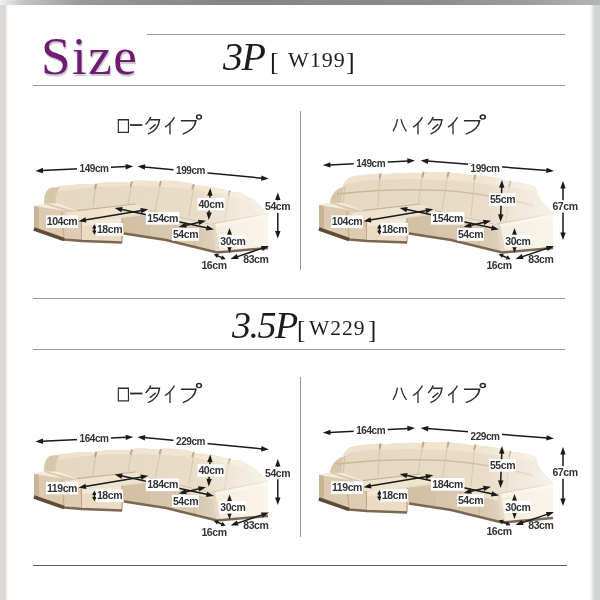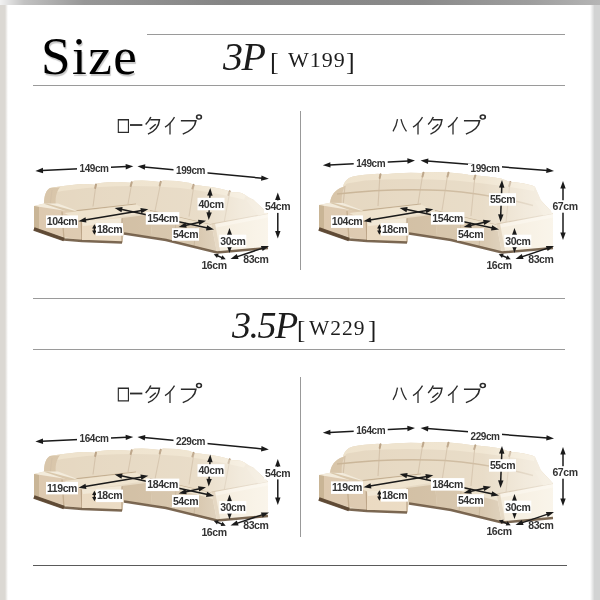--- a/index.html
+++ b/index.html
@@ -8,21 +8,21 @@
 </style>
 </head>
 <body>
 
 <div class="abs" style="left:0;top:0;width:600px;height:5px;background:linear-gradient(90deg,#f2f2f2 0%,#c2c2c2 4%,#979797 14%,#858585 38%,#8a8a8a 70%,#9d9d9d 88%,#b5b5b5 100%);"></div>
 
 <div class="abs" style="left:0;top:5px;width:8px;height:595px;background:linear-gradient(90deg,#dbd8d3 0%,#dbd8d3 62%,#ffffff 100%);"></div>
 
 <div class="abs" style="left:590px;top:5px;width:10px;height:595px;background:linear-gradient(90deg,#ffffff 0%,#d2d3d3 45%,#d2d3d3 100%);"></div>
 
-<div class="abs" style="left:41px;top:26px;font-family:'Liberation Serif',serif;font-size:53px;color:#000000;text-shadow:1px 1.5px 1px rgba(0,0,0,0.22);letter-spacing:1.5px;">Size</div>
+<div class="abs" style="left:41px;top:26px;font-family:'Liberation Serif',serif;font-size:53px;color:#701a75;text-shadow:1px 1.5px 1px rgba(0,0,0,0.22);letter-spacing:1.5px;">Size</div>
 <svg width="600" height="600" viewBox="0 0 600 600" xmlns="http://www.w3.org/2000/svg" font-family="Liberation Sans, sans-serif" style="position:absolute;left:0;top:0">
 <defs>
 <linearGradient id="fadeR" x1="0" y1="0" x2="1" y2="0">
         <stop offset="0" stop-color="#fffdf8" stop-opacity="0"></stop>
         <stop offset="0.7" stop-color="#fffdf8" stop-opacity="0.15"></stop>
         <stop offset="0.88" stop-color="#fffdf8" stop-opacity="0.5"></stop>
         <stop offset="1" stop-color="#fffdf8" stop-opacity="0.65"></stop>
       </linearGradient>
 <g id="sofaLow">
 

